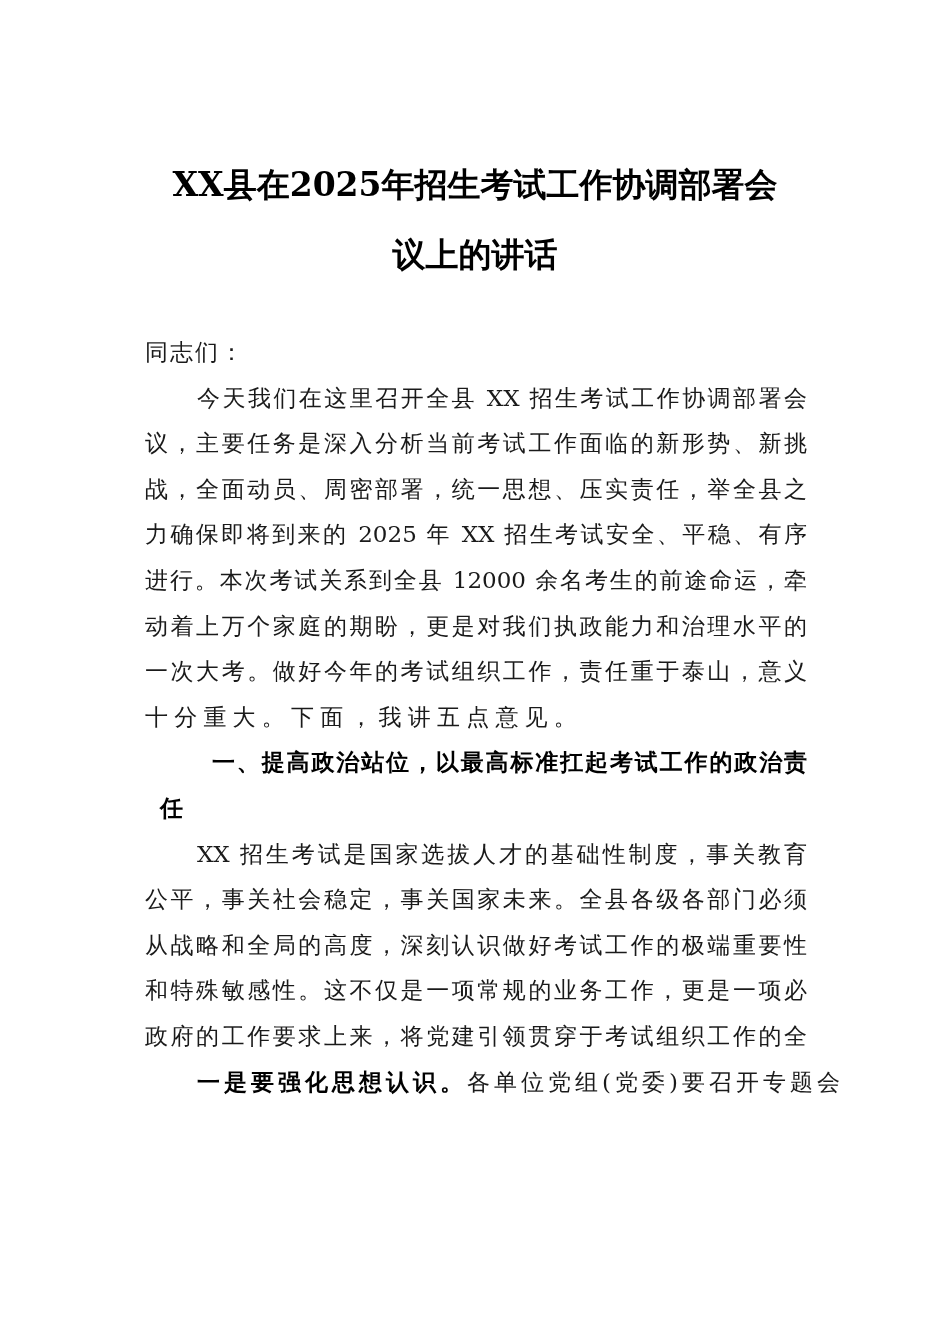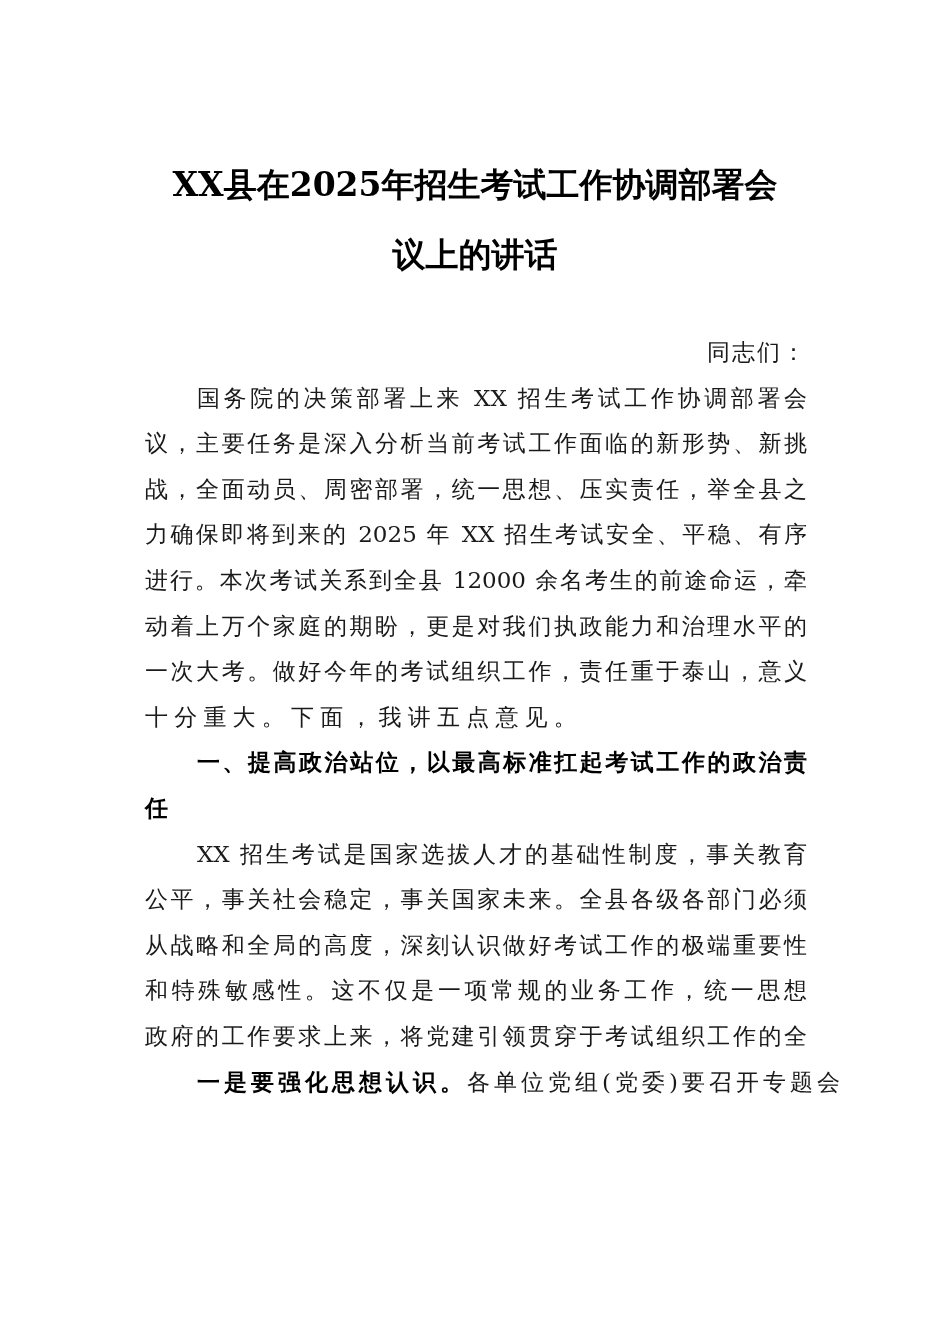--- a/index.html
+++ b/index.html
@@ -9,55 +9,55 @@
     .title { position: absolute; left: 145px; width: 660px; text-align: center;
       font-size: 33px; font-weight: bold; line-height: 70px; top: 150px;
       font-family: "DejaVu Serif", "Liberation Serif", serif; }
     .title .t-line { display: block; white-space: nowrap; }
     .body { position: absolute; left: 145px; top: 330px; width: 662px; }
     .line { display: block; height: 45.6px; line-height: 45.6px; font-size: 23px;
       white-space: nowrap; letter-spacing: 6.2px; color: #1a1a1a; }
     .line.justify { text-align: justify; text-align-last: justify; letter-spacing: 0; }
     .indent { padding-left: 52px; }
     .bold { font-weight: bold; color: #000; font-family: "DejaVu Sans", "Liberation Sans", sans-serif; }
-    .heading { font-weight: bold; font-family: "DejaVu Sans", "Liberation Sans", sans-serif; color: #000; }
+    .heading { font-weight: bold; font-family: "DejaVu Sans", "Liberation Sans", sans-serif; color: #000; margin-left: 15px; }
   </style>
 </head>
 <body>
 
 <div class="page">
   <div class="title">
     <span class="t-line">XX县在2025年招生考试工作协调部署会</span>
     <span class="t-line">议上的讲话</span>
   </div>
 
   <div class="body">
-    <span class="line" style="letter-spacing:2px;text-align:right;">同志们：</span>
+    <span class="line" style="letter-spacing:2px;">同志们：</span>
 
     <div>
-      <span class="line justify indent">国务院的决策部署上来 XX 招生考试工作协调部署会</span>
+      <span class="line justify indent">今天我们在这里召开全县 XX 招生考试工作协调部署会</span>
       <span class="line justify">议，主要任务是深入分析当前考试工作面临的新形势、新挑</span>
       <span class="line justify">战，全面动员、周密部署，统一思想、压实责任，举全县之</span>
       <span class="line justify">力确保即将到来的 2025 年 XX 招生考试安全、平稳、有序</span>
       <span class="line justify">进行。本次考试关系到全县 12000 余名考生的前途命运，牵</span>
       <span class="line justify">动着上万个家庭的期盼，更是对我们执政能力和治理水平的</span>
       <span class="line justify">一次大考。做好今年的考试组织工作，责任重于泰山，意义</span>
       <span class="line">十分重大。下面，我讲五点意见。</span>
     </div>
 
     <div>
       <span class="line justify indent heading">一、提高政治站位，以最高标准扛起考试工作的政治责</span>
       <span class="line heading">任</span>
     </div>
 
     <div>
       <span class="line justify indent">XX 招生考试是国家选拔人才的基础性制度，事关教育</span>
       <span class="line justify">公平，事关社会稳定，事关国家未来。全县各级各部门必须</span>
       <span class="line justify">从战略和全局的高度，深刻认识做好考试工作的极端重要性</span>
-      <span class="line justify">和特殊敏感性。这不仅是一项常规的业务工作，统一思想</span>
+      <span class="line justify">和特殊敏感性。这不仅是一项常规的业务工作，更是一项必</span>
       <span class="line justify">政府的工作要求上来，将党建引领贯穿于考试组织工作的全</span>
     </div>
 
     <div>
       <span class="line indent" style="letter-spacing:4px;text-align:center;"><span class="bold">一是要强化思想认识。</span><span>各单位党组(党委)要召开专题会</span></span>
     </div>
   </div>
 </div>
 
 </body></html>

